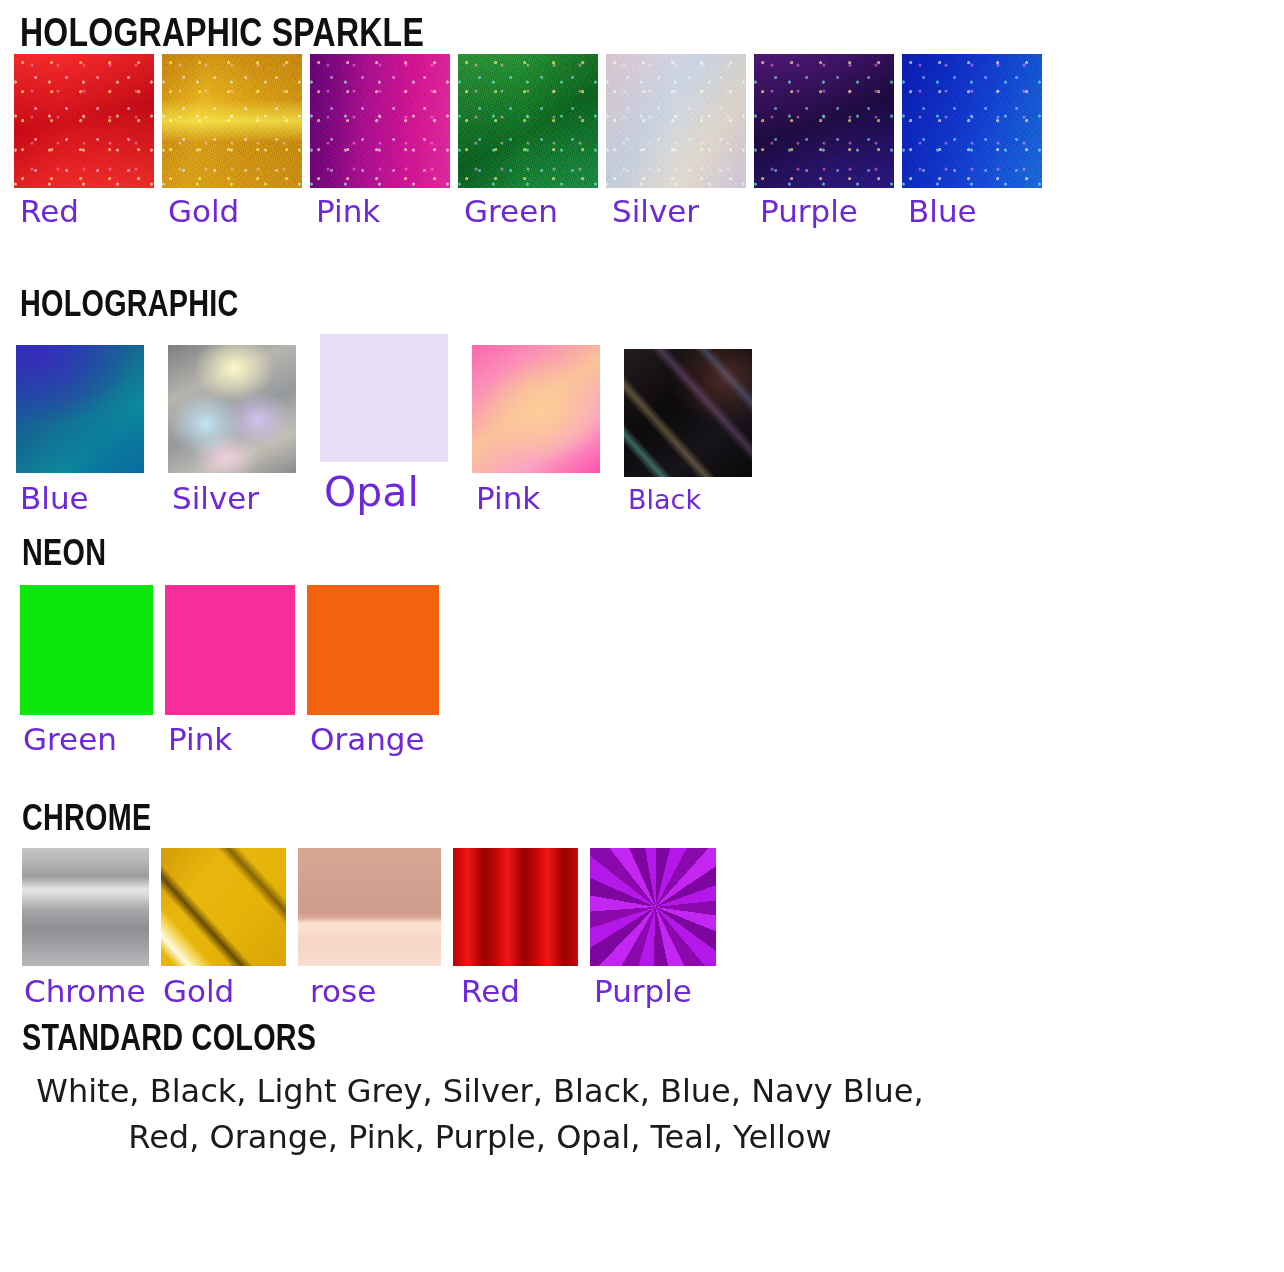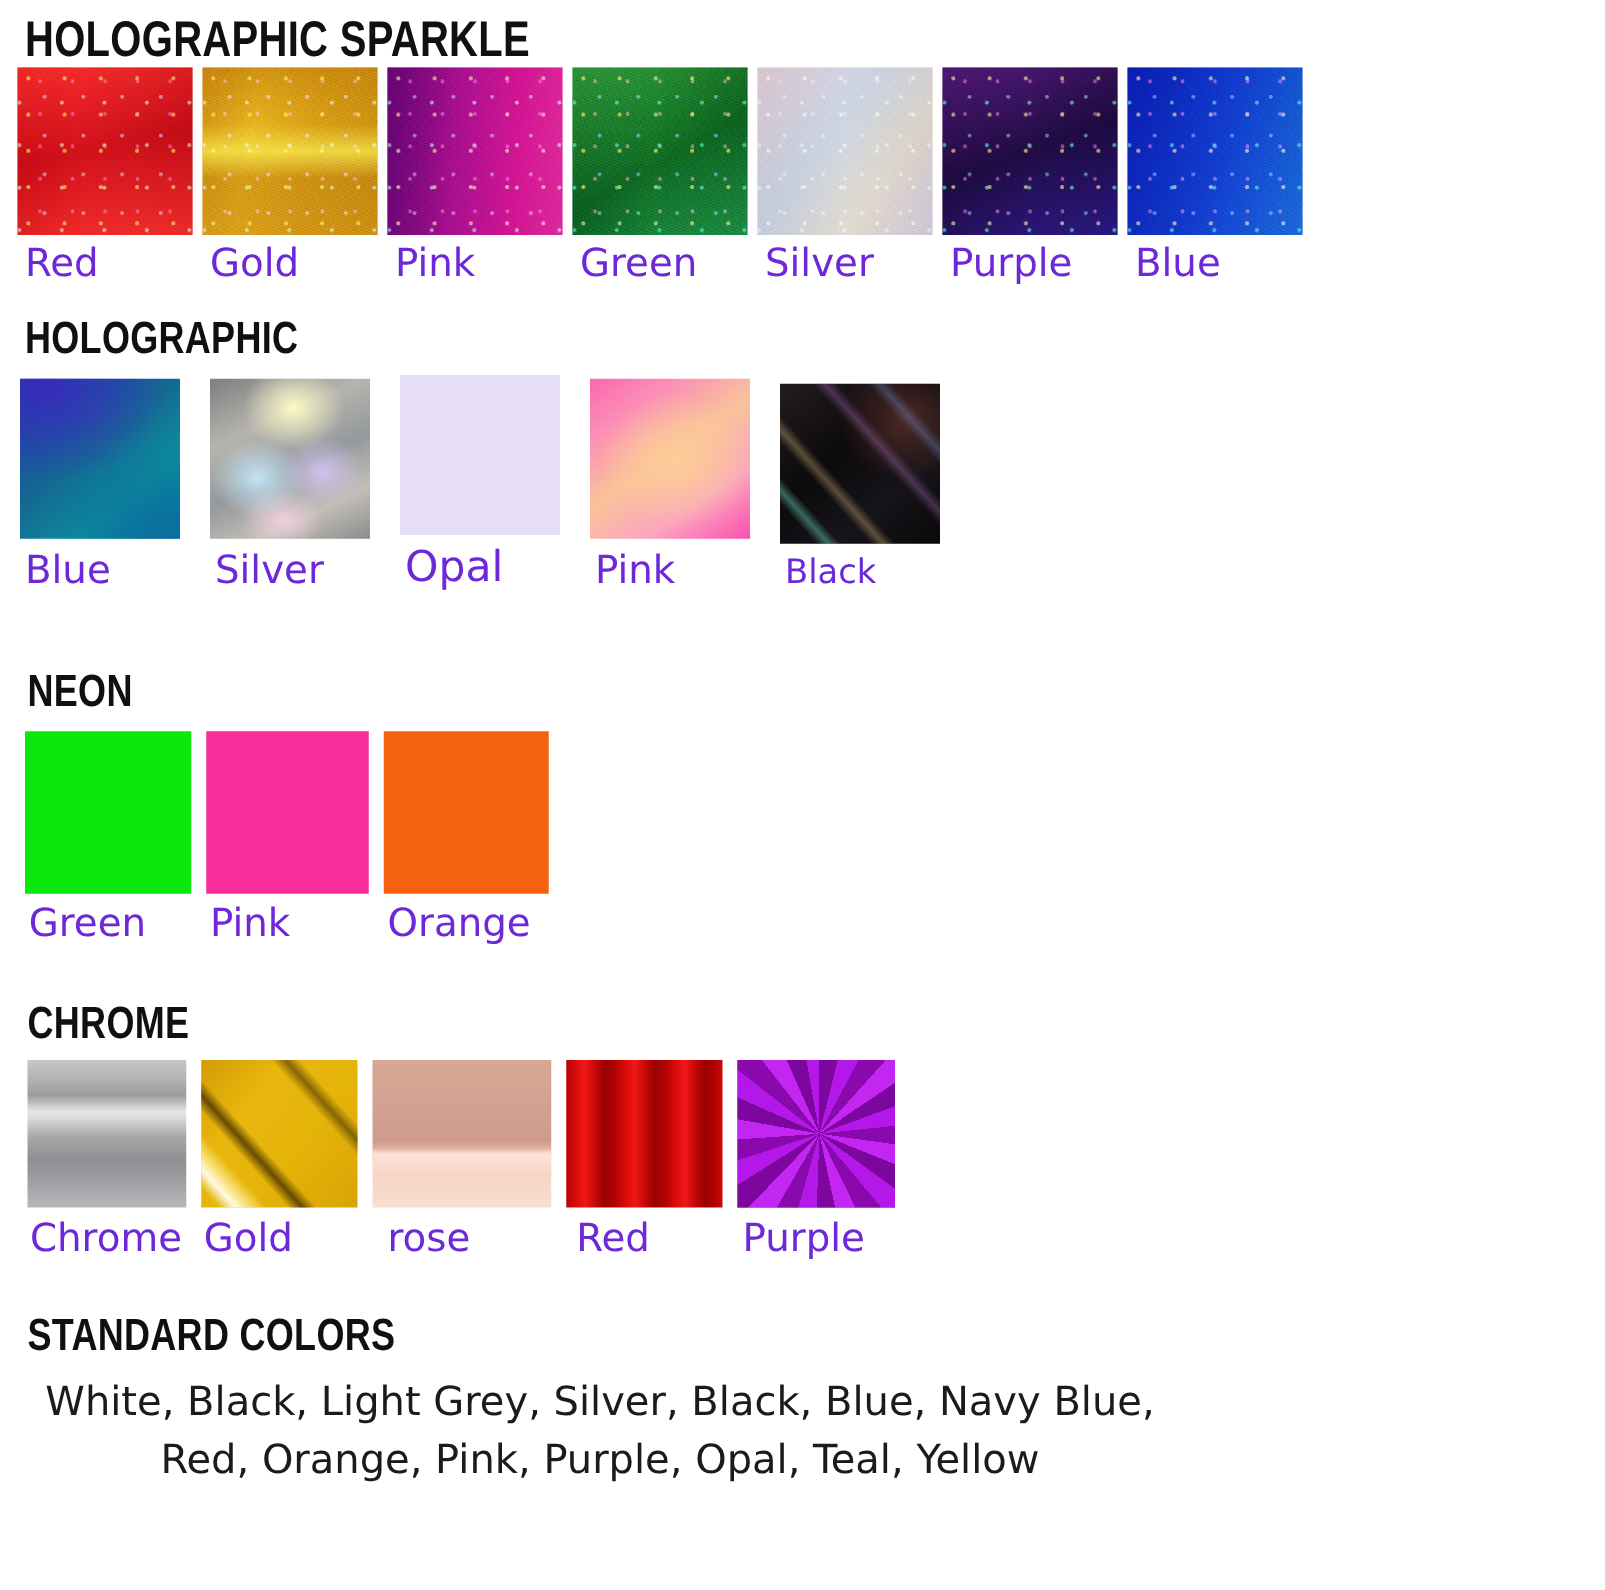--- a/index.html
+++ b/index.html
@@ -188,21 +188,21 @@
         <div class="swatch sparkle grain" style="width:140px;height:134px;
              background:
                linear-gradient(120deg, rgba(10,20,170,.55) 0%, rgba(30,90,220,.2) 55%, rgba(40,140,235,.45) 100%),
                linear-gradient(90deg,#0b27bb 0%,#1038cf 55%,#0f4bc9 100%);"></div>
         <div class="swatch-label" style="font-size:31px; margin-top:7px; margin-left:6px;">Blue</div>
       </div>
 
     </div>
   </div>
 
-  <div class="section" style="top:252px;">
+  <div class="section" style="top:286px;">
     <div class="section-heading" style="font-size:36px; margin-left:20px; height:34px;">HOLOGRAPHIC</div>
 
     <div class="swatch-row" style="margin-top:14px; margin-left:16px; gap:24px;">
 
       <div class="swatch-cell">
         <div class="swatch" style="width:128px;height:128px;
              background:
                radial-gradient(ellipse 120% 90% at 18% 8%, rgba(60,40,190,.85) 0%, rgba(60,40,190,0) 62%),
                radial-gradient(ellipse 100% 80% at 85% 92%, rgba(10,110,160,.8) 0%, rgba(10,110,160,0) 70%),
                linear-gradient(140deg,#1a3fa8 0%,#146a93 45%,#0c8f9a 72%,#0a6ea0 100%);"></div>
@@ -220,21 +220,21 @@
         <div class="swatch-label" style="font-size:31px; margin-top:9px; margin-left:4px;">Silver</div>
       </div>
 
       <div class="swatch-cell">
         <div class="swatch" style="width:128px;height:128px;
              background:
                radial-gradient(ellipse 90% 70% at 92% 96%, rgba(40,235,245,.95) 0%, rgba(40,235,245,0) 55%),
                radial-gradient(ellipse 90% 80% at 38% 8%, rgba(252,228,246,.95) 0%, rgba(252,228,246,0) 65%),
                linear-gradient(150deg,#fae1f3 0%,#ecdcf6 38%,#ddе4fb 60%,#cdeaf8 80%,#8fe6f2 100%);
              background-color:#e6ddf6;"></div>
-        <div class="swatch-label" style="font-size:34px; margin-top:9px; margin-left:4px;text-align:center;">Opal</div>
+        <div class="swatch-label" style="font-size:41px; margin-top:9px; margin-left:4px;text-align:center;">Opal</div>
       </div>
 
       <div class="swatch-cell">
         <div class="swatch" style="width:128px;height:128px;
              background:
                radial-gradient(ellipse 70% 60% at 55% 52%, rgba(252,206,150,.95) 0%, rgba(252,206,150,0) 68%),
                linear-gradient(145deg,#fc66b0 0%,#fb8fb6 22%,#f9c39a 48%,#fba4c0 74%,#fb4fae 100%);"></div>
         <div class="swatch-label" style="font-size:31px; margin-top:9px; margin-left:4px;">Pink</div>
       </div>
 
@@ -320,21 +320,21 @@
              background:
                repeating-conic-gradient(from 0deg at 52% 50%,
                  #7d069e 0deg 14deg, #b418e8 14deg 28deg, #8a09ad 28deg 42deg, #c226f0 42deg 56deg),
                #a010cf;"></div>
         <div class="swatch-label" style="font-size:31px; margin-top:9px; margin-left:4px;">Purple</div>
       </div>
 
     </div>
   </div>
 
-  <div class="section" style="top:1050px;">
+  <div class="section" style="top:1020px;">
     <div class="section-heading" style="font-size:36px; margin-left:22px; height:34px;">STANDARD COLORS</div>
 
     <div style="margin-top:14px; width:960px;">
       <div class="standard-list" style="font-size:32px;">White, Black, Light Grey, Silver, Black, Blue, Navy Blue,</div>
       <div class="standard-list" style="font-size:32px;">Red, Orange, Pink, Purple, Opal, Teal, Yellow</div>
     </div>
   </div>
 
 </div>
 

